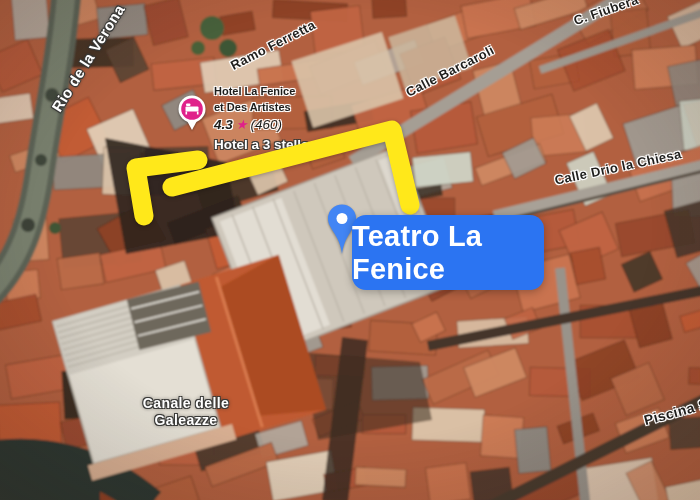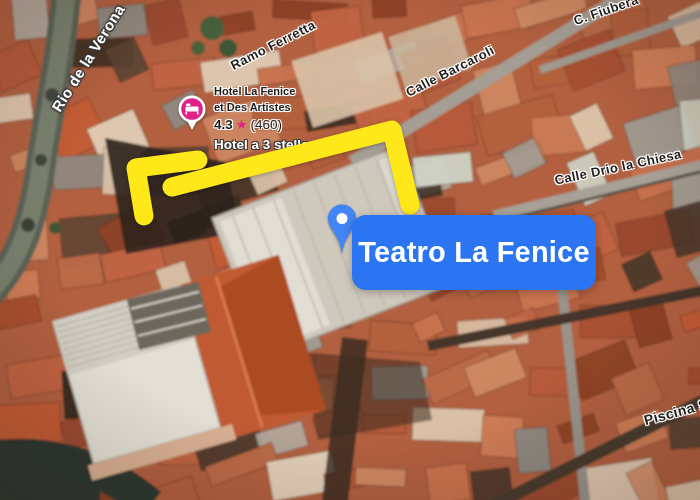--- a/index.html
+++ b/index.html
@@ -20,29 +20,29 @@
   }
   .street-label.light{
     color:#ffffff;
     text-shadow:-1px -1px 0 #3a3a38,1px -1px 0 #3a3a38,-1px 1px 0 #3a3a38,1px 1px 0 #3a3a38,0 0 4px #222;
   }
   
   #hotel-block{position:absolute;left:214px;top:83px;line-height:16px;}
   .hotel-name{font-size:11px;font-weight:600;color:#1d1d1b;
     text-shadow:-1px -1px 0 #fff,1px -1px 0 #fff,-1px 1px 0 #fff,1px 1px 0 #fff,0 0 3px #fff;}
   #hotel-rating{display:flex;align-items:flex-start;gap:3px;margin-top:2px;font-size:13.5px;color:#1d1d1b;
-    text-shadow:-1px -1px 0 #fff,1px -1px 0 #fff,-1px 1px 0 #fff,1px 1px 0 #fff;}
+    text-shadow:-1px -1px 0 #fff,1px -1px 0 #fff,-1px 1px 0 #fff,1px 1px 0 #fff;font-style:italic;}
   #hotel-rating .star{color:#E0218A;font-size:13px;text-shadow:none;}
   #hotel-category{margin-top:4px;font-size:13.5px;font-weight:600;color:#fff;
     text-shadow:-1px -1px 0 #3a3a38,1px -1px 0 #3a3a38,-1px 1px 0 #3a3a38,1px 1px 0 #3a3a38;}
   #hotel-pin{position:absolute;left:176px;top:93px;filter:drop-shadow(0 1px 1px rgba(0,0,0,.4));cursor:pointer;}
   
   #teatro-pin{position:absolute;left:322px;top:202px;filter:drop-shadow(0 1px 1px rgba(0,0,0,.4));cursor:pointer;}
   #teatro-label{
-    position:absolute;left:352px;top:215px;width:244px;height:75px;
+    position:absolute;left:352px;top:215px;width:192px;height:75px;
     background:#2B74F2;border-radius:14px;display:flex;align-items:center;justify-content:center;
     box-shadow:0 2px 8px rgba(0,0,0,.28);
   }
   #teatro-label span{color:#fff;font-size:29px;font-weight:bold;letter-spacing:.2px;}
   
   #arrow{position:absolute;left:0;top:0;pointer-events:none;filter:drop-shadow(0 1px 2px rgba(0,0,0,.30));}
 </style>
 </head>
 <body>
 
@@ -281,20 +281,24 @@
       <circle cx="55" cy="228" r="6" fill="#3f5434"></circle>
     </g>
     <rect width="700" height="500" fill="url(#vig)"></rect>
   </svg>
 
   <div class="street-label light" style="left:88px;top:58px;font-size:15px;transform:translate(-50%,-50%) rotate(-58deg);">Rio de la Verona</div>
   <div class="street-label dark" style="left:273px;top:45px;font-size:13px;transform:translate(-50%,-50%) rotate(-27deg);">Ramo Ferretta</div>
   <div class="street-label dark" style="left:450px;top:71px;font-size:13px;transform:translate(-50%,-50%) rotate(-27deg);">Calle Barcaroli</div>
   <div class="street-label dark" style="left:606px;top:10px;font-size:13px;transform:translate(-50%,-50%) rotate(-19deg);">C. Fiubera</div>
   <div class="street-label dark" style="left:618px;top:167px;font-size:13px;transform:translate(-50%,-50%) rotate(-12deg);">Calle Drio la Chiesa</div>
+  <div class="street-label light" style="left:186px;top:412px;font-size:14px;line-height:17px;text-align:center;transform:translate(-50%,-50%);">
+    <div>Canale delle</div>
+    <div>Galeazze</div>
+  </div>
   <div class="street-label dark" style="left:676px;top:412px;font-size:14px;transform:translate(-50%,-50%) rotate(-15deg);">Piscina S</div>
 
   <svg id="hotel-pin" width="32" height="40" viewBox="0 0 32 40">
     <polygon points="10,26 16,37 22,26" fill="#FFFFFF"></polygon>
     <circle cx="16" cy="16" r="13.5" fill="#FFFFFF"></circle>
     <circle cx="16" cy="16" r="10.8" fill="#E0218A"></circle>
     <g>
       <rect x="9.5" y="13.5" width="13" height="5" rx="1" fill="#fff"></rect>
       <rect x="10" y="10.5" width="4.5" height="2.6" rx="1" fill="#fff"></rect>
       <rect x="9.5" y="18.5" width="1.6" height="3" fill="#fff"></rect>

